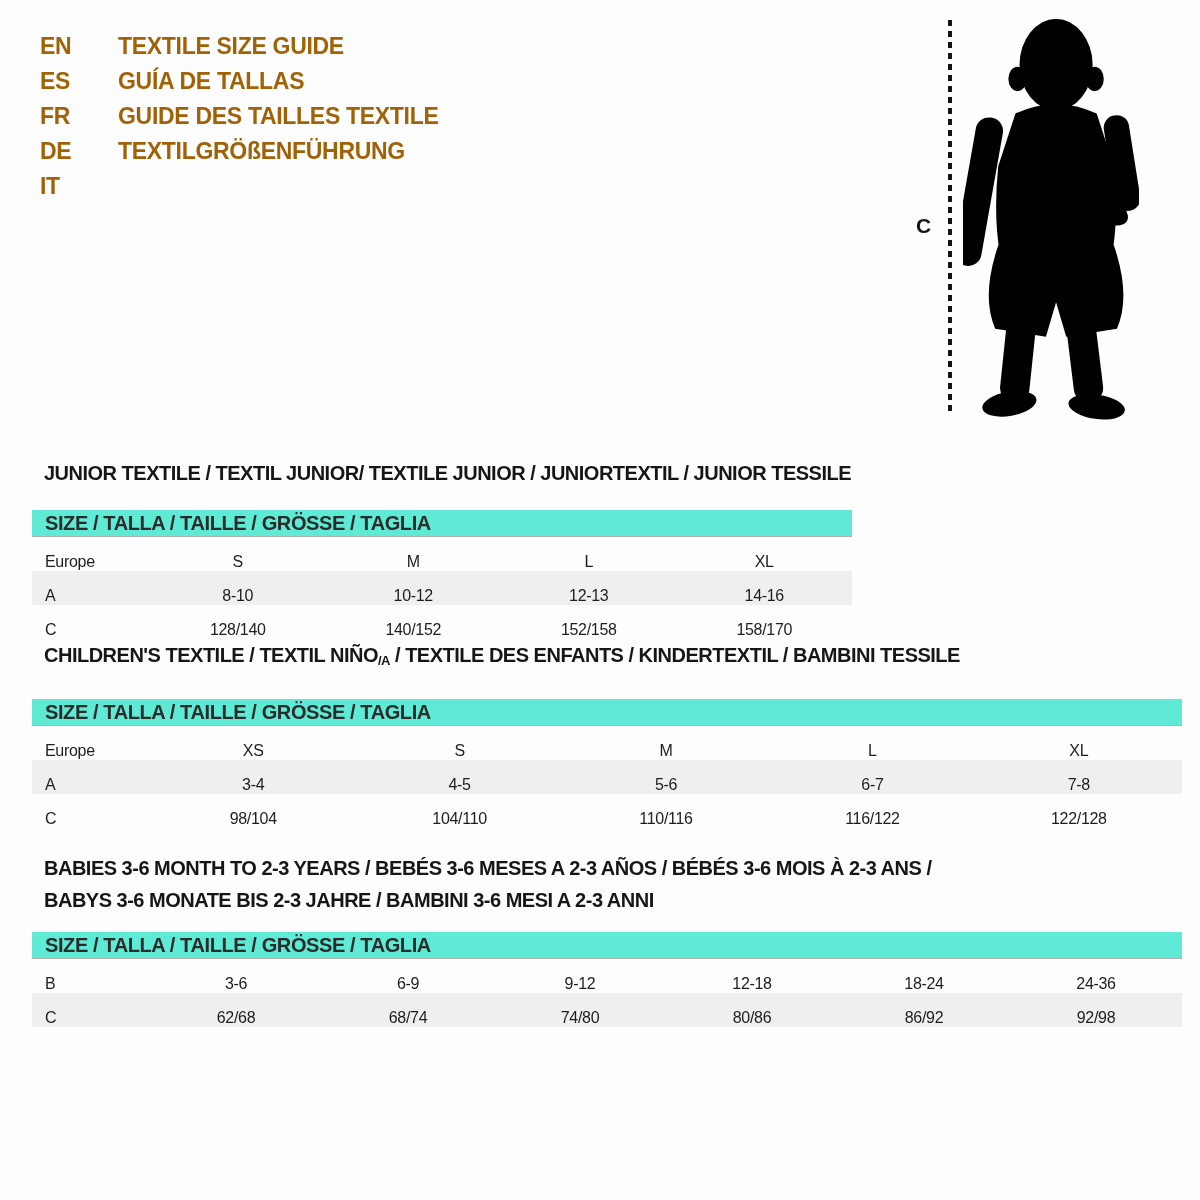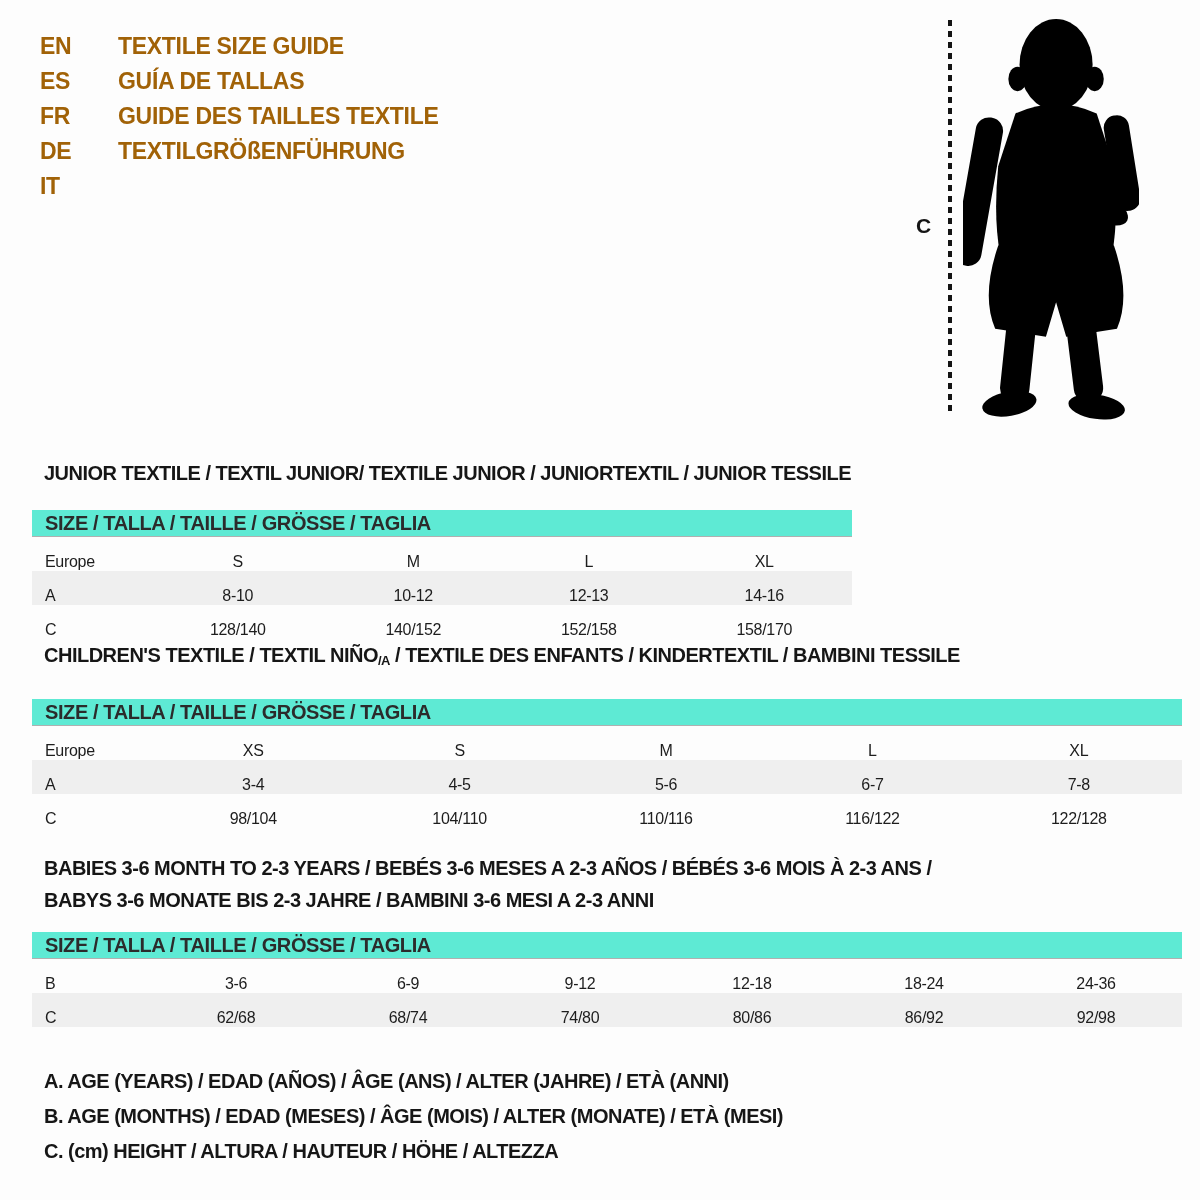--- a/index.html
+++ b/index.html
@@ -184,19 +184,14 @@
             <div class="tcell val">68/74</div>
             <div class="tcell val">74/80</div>
             <div class="tcell val">80/86</div>
             <div class="tcell val">86/92</div>
             <div class="tcell val">92/98</div>
           </div>
         </div>
       </div>
   </section>
 
-  <div class="legend">
-    <div class="legend-line">A. AGE (YEARS) / EDAD (AÑOS) / ÂGE (ANS) / ALTER (JAHRE) / ETÀ (ANNI)</div>
-    <div class="legend-line">B. AGE (MONTHS) / EDAD (MESES) / ÂGE (MOIS) / ALTER (MONATE) / ETÀ (MESI)</div>
-    <div class="legend-line">C. (cm) HEIGHT / ALTURA / HAUTEUR / HÖHE / ALTEZZA</div>
-  </div>
 
 </div>
 
 </body></html>

